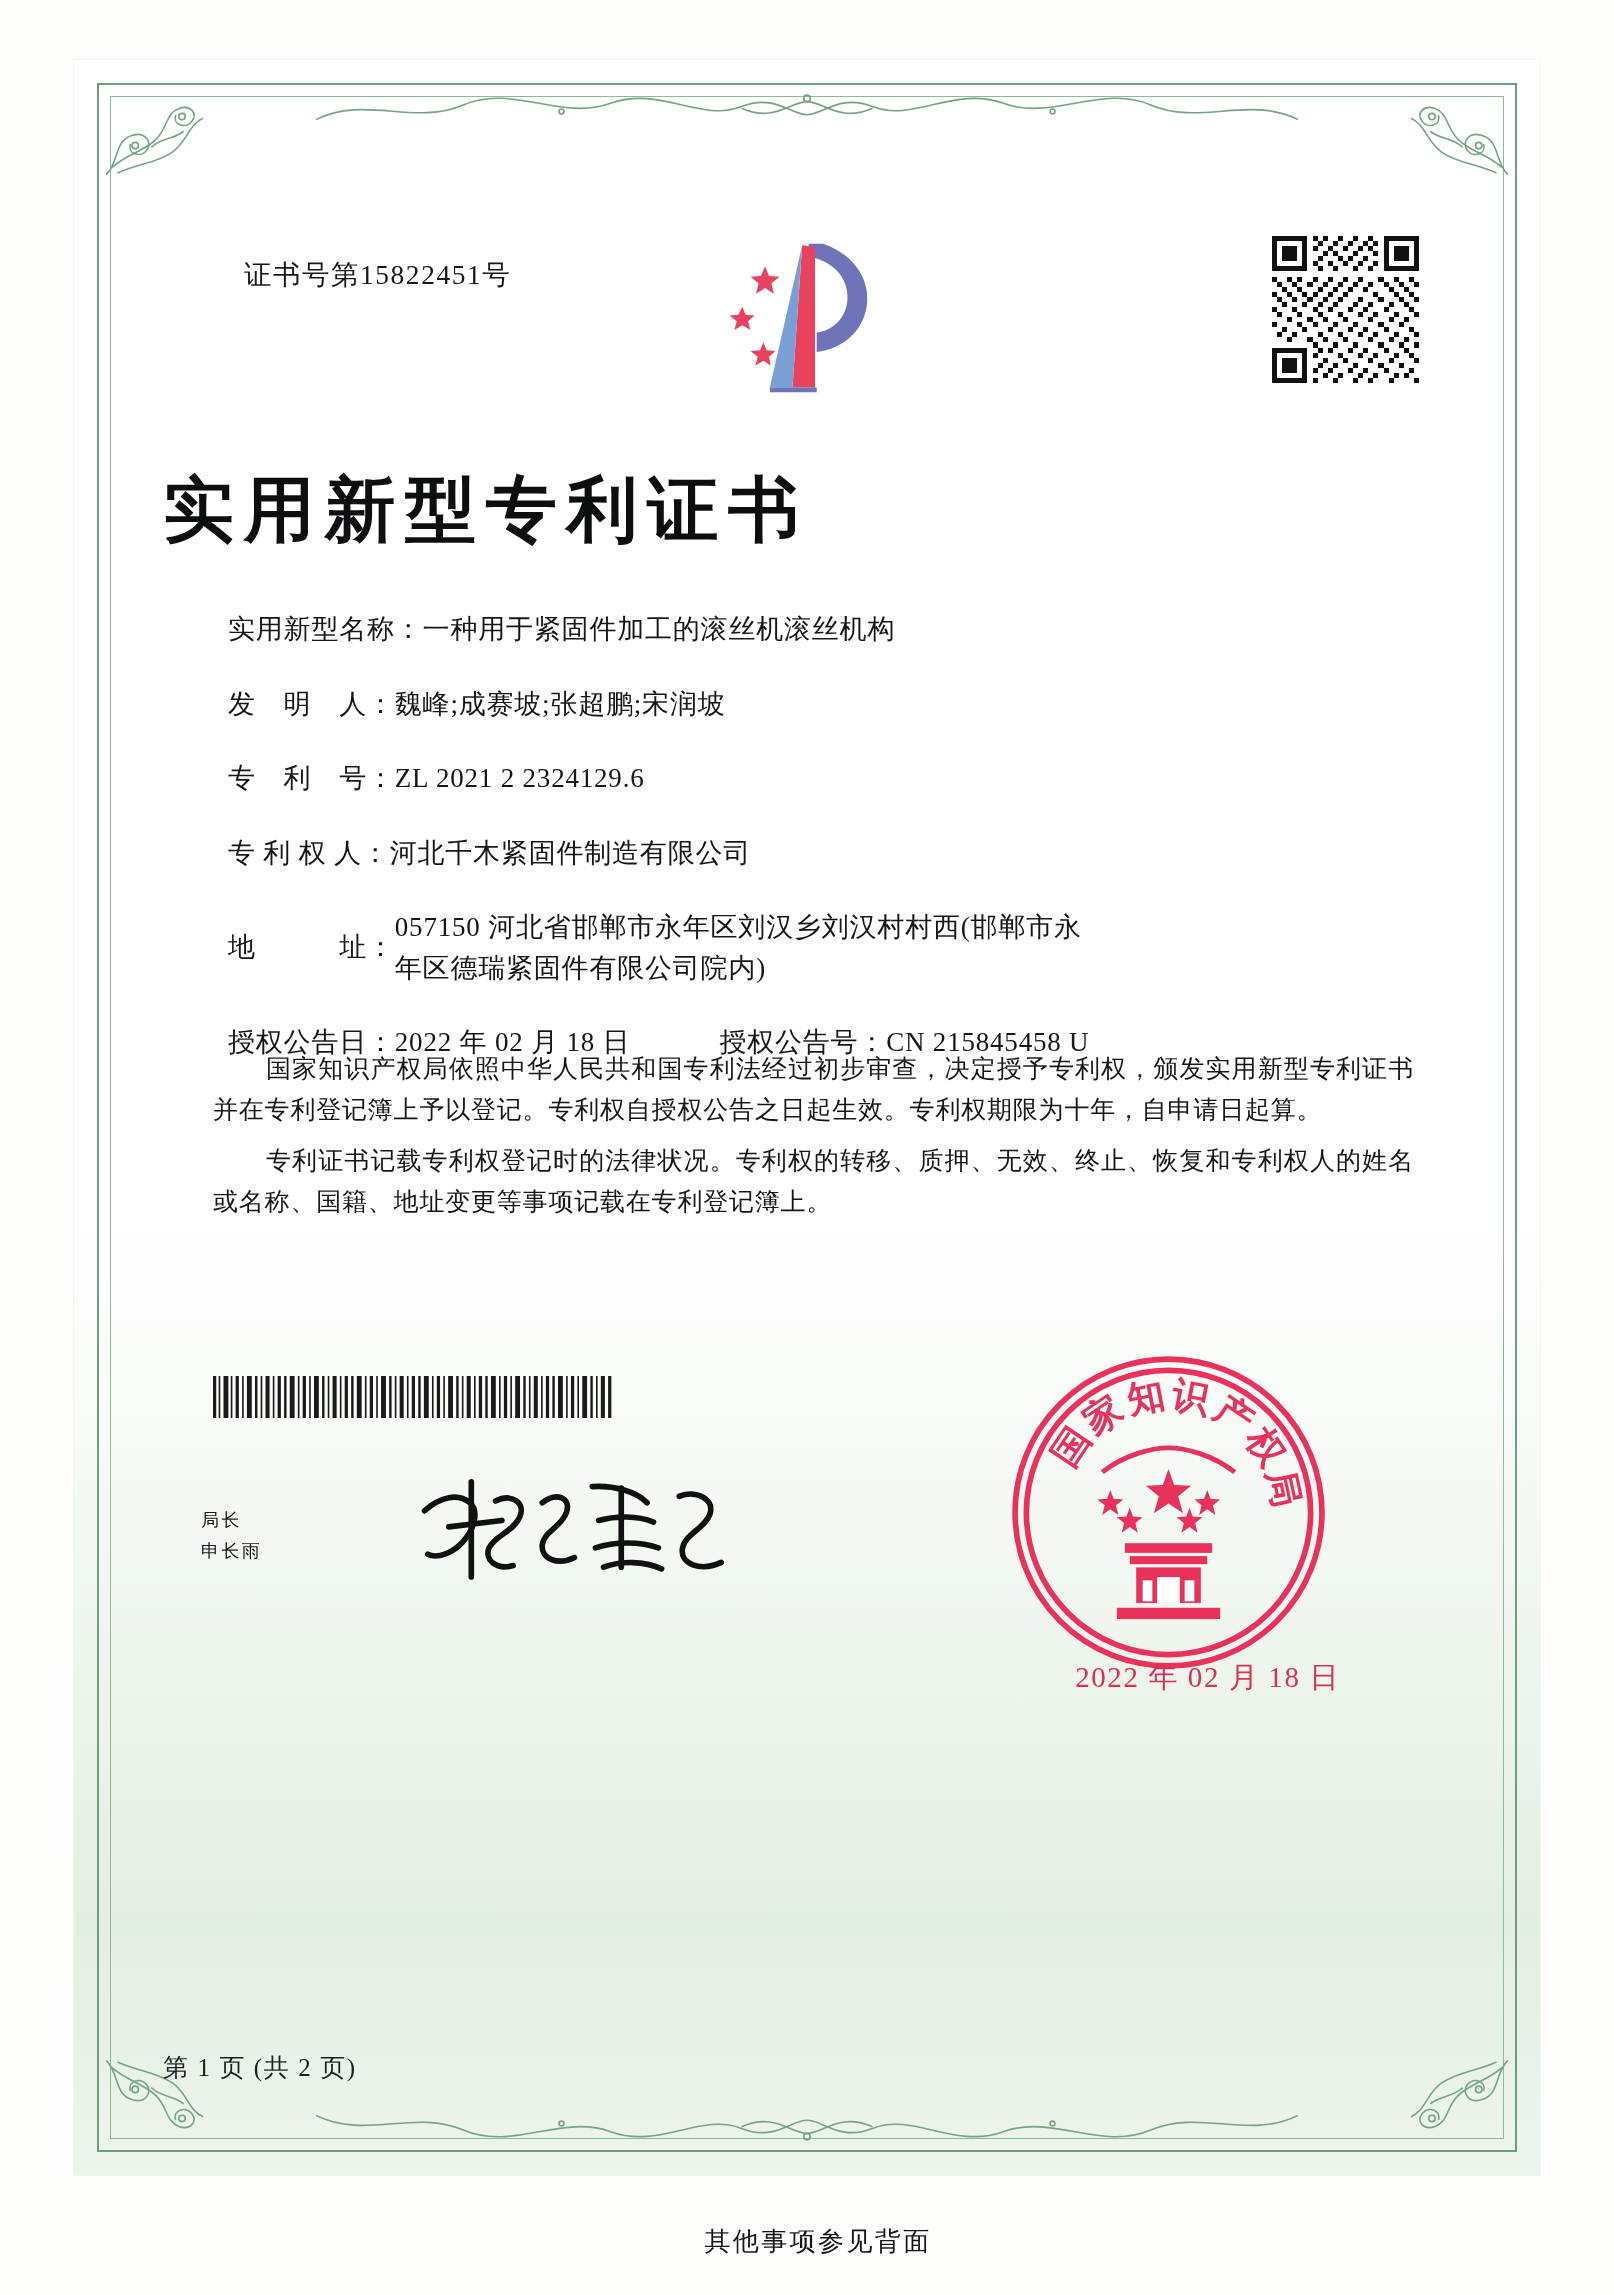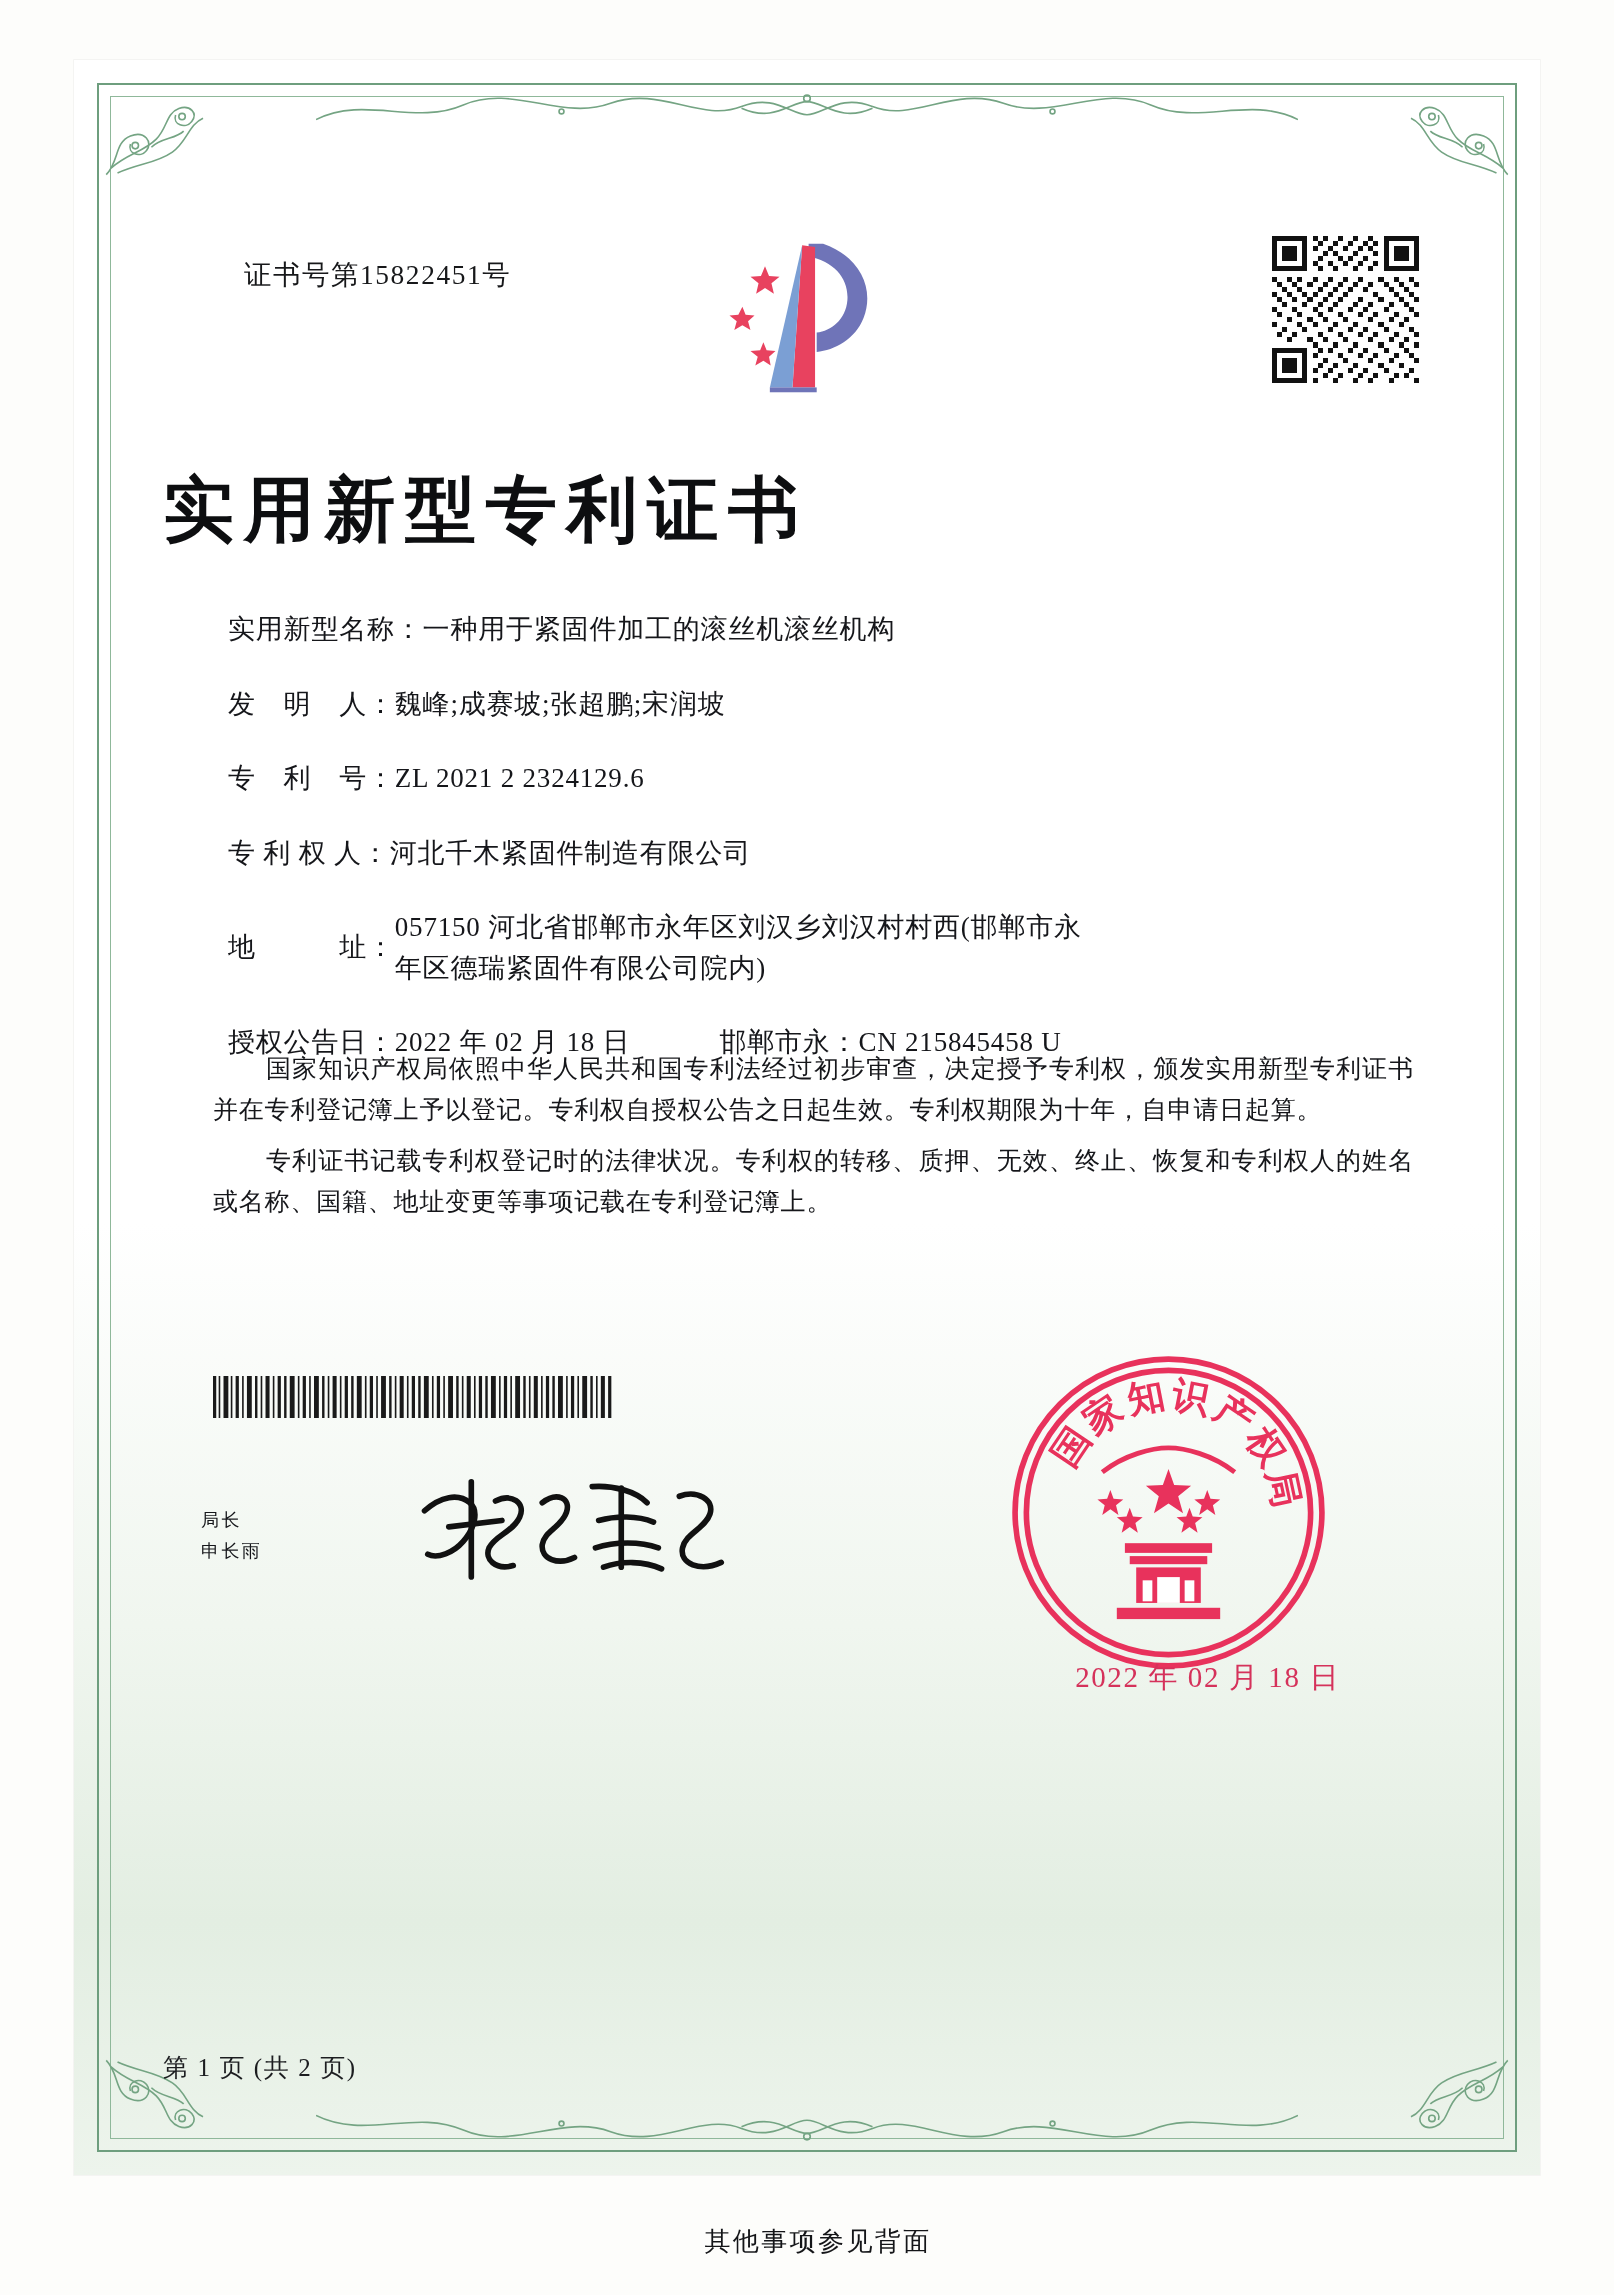--- a/index.html
+++ b/index.html
@@ -553,21 +553,21 @@
           <span class="field-value">
             <span>057150 河北省邯郸市永年区刘汉乡刘汉村村西(邯郸市永</span>
             <span class="wrap2">年区德瑞紧固件有限公司院内)</span>
           </span>
         </div>
 
         <div class="field-row dual">
           <span class="field-label">授权公告日：</span>
           <span class="field-label">2022 年 02 月 18 日</span>
           <span class="dual-gap"></span>
-          <span class="field-label">邯郸市永：</span>
+          <span class="field-label">授权公告号：</span>
           <span class="field-label">CN 215845458 U</span>
         </div>
 
       </div>
 
       <div class="paragraphs">
         <p>国家知识产权局依照中华人民共和国专利法经过初步审查，决定授予专利权，颁发实用新型专利证书并在专利登记簿上予以登记。专利权自授权公告之日起生效。专利权期限为十年，自申请日起算。</p>
         <p>专利证书记载专利权登记时的法律状况。专利权的转移、质押、无效、终止、恢复和专利权人的姓名或名称、国籍、地址变更等事项记载在专利登记簿上。</p>
       </div>
 

